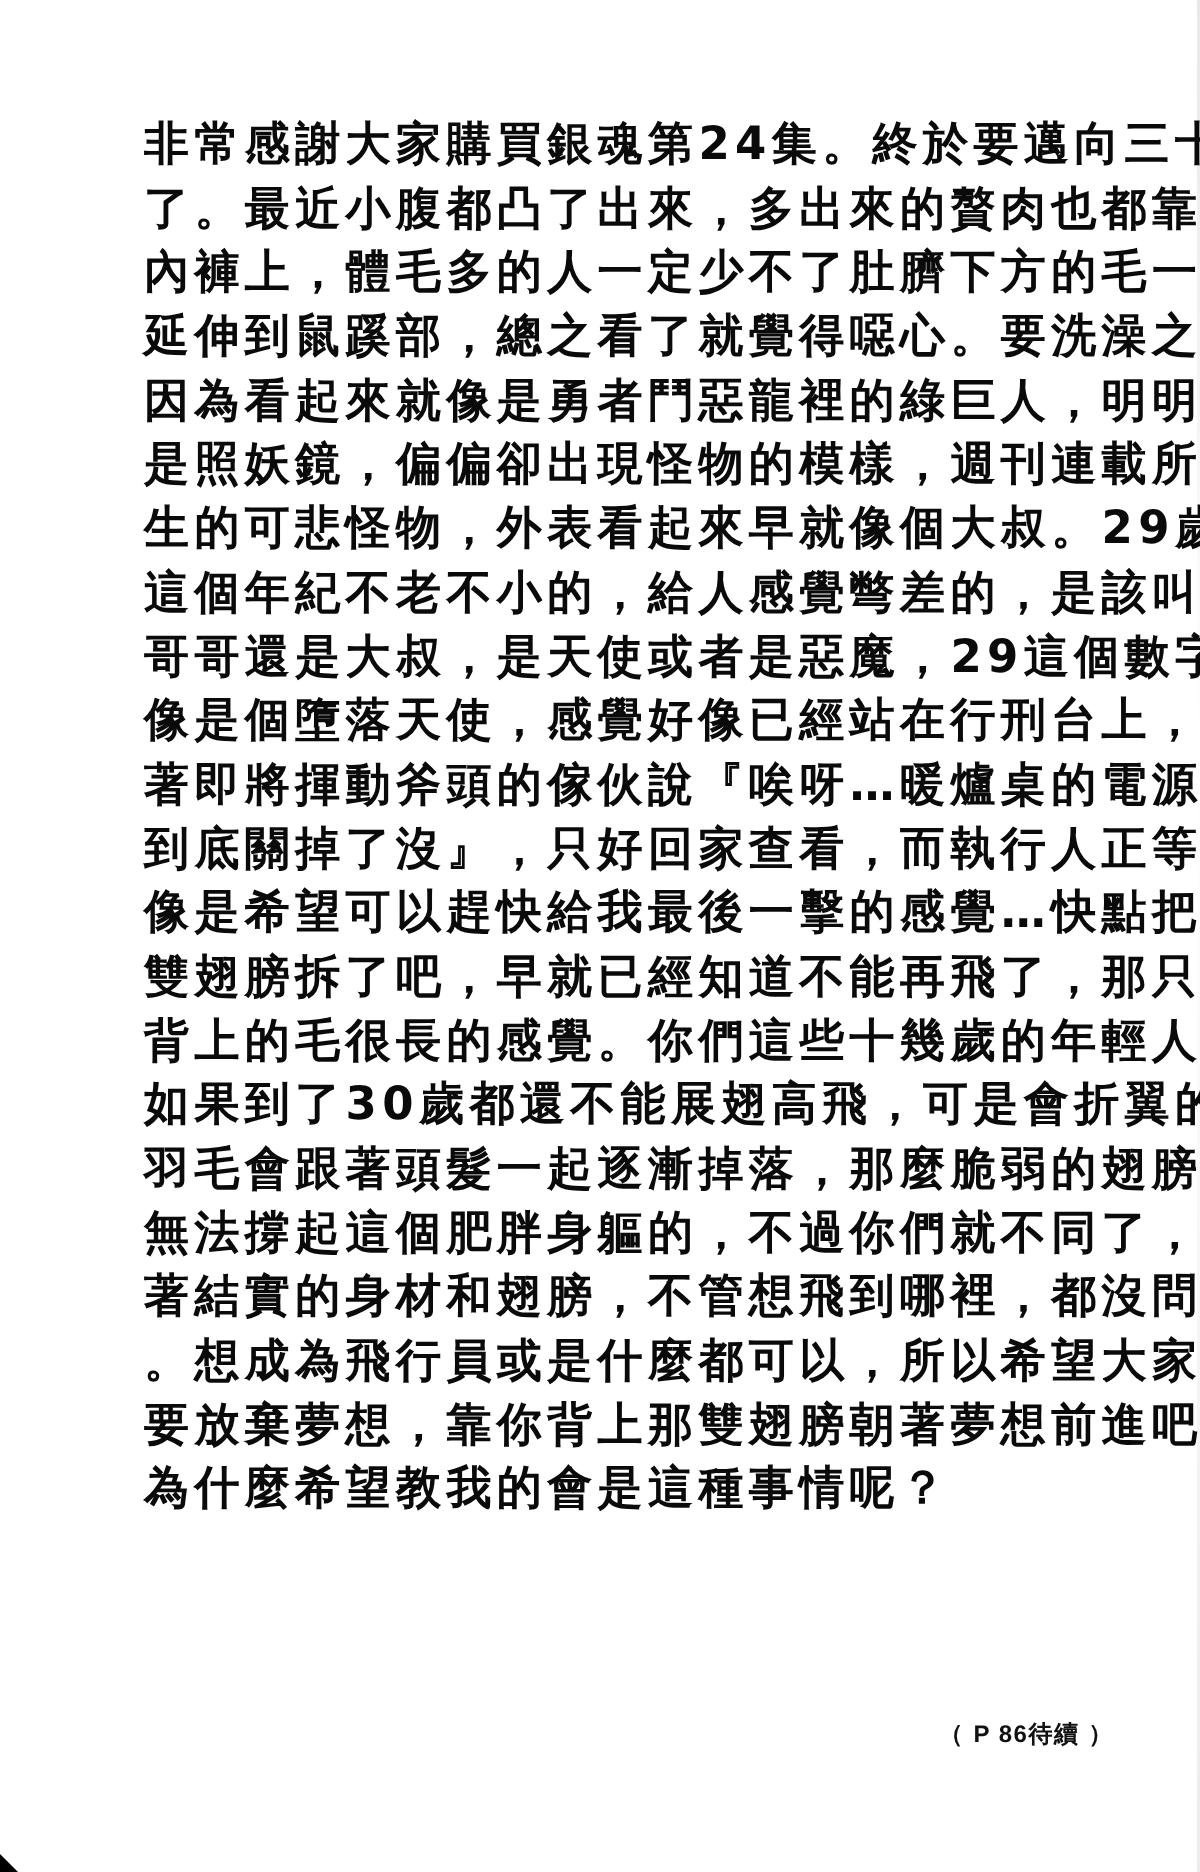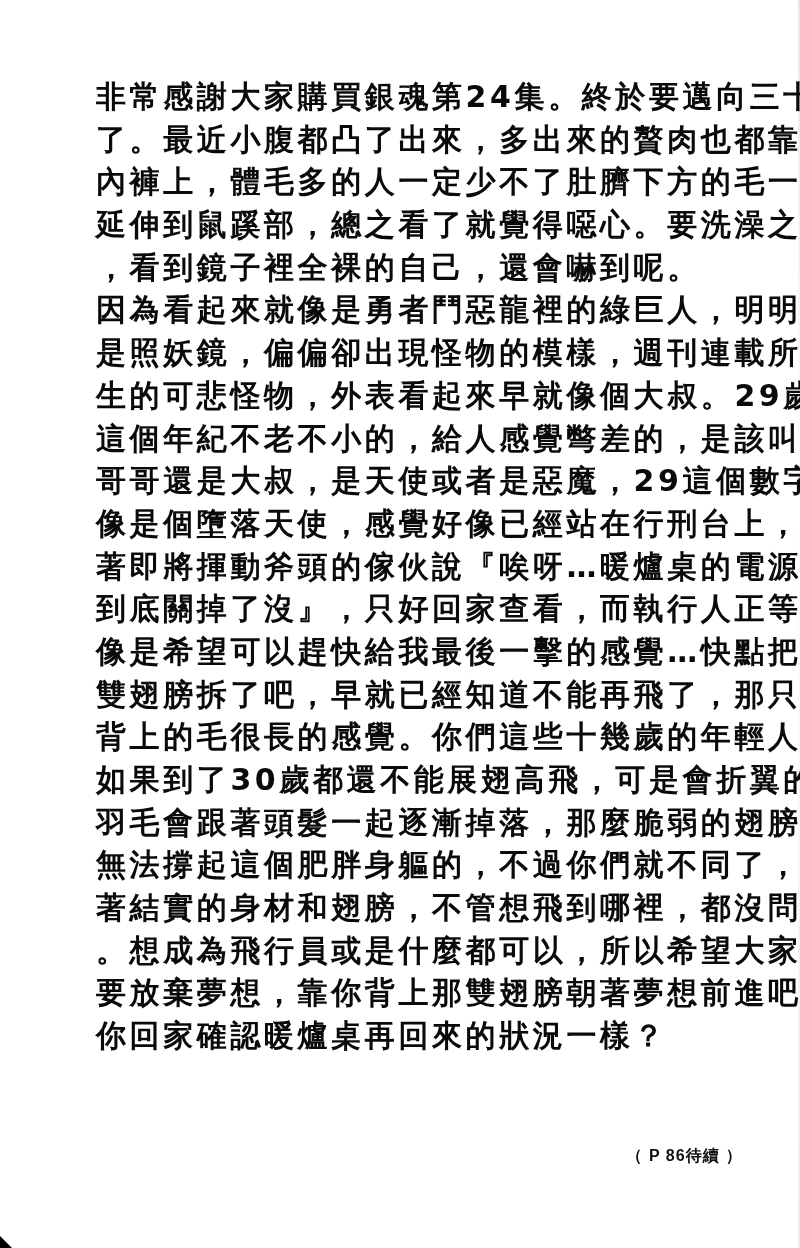--- a/index.html
+++ b/index.html
@@ -68,37 +68,36 @@
 
 <div class="page">
   <div class="scan-edge-right"></div>
   <div class="scan-edge-left"></div>
 
   <div class="note">
     <div class="line">非常感謝大家購買銀魂第24集。終於要邁向三十歲</div>
     <div class="line">了。最近小腹都凸了出來，多出來的贅肉也都靠在</div>
     <div class="line">內褲上，體毛多的人一定少不了肚臍下方的毛一直</div>
     <div class="line">延伸到鼠蹊部，總之看了就覺得噁心。要洗澡之前</div>
-    <div class="line">，看到鏡子裡全裸的自己，還會嚇到呢。</div>
     <div class="line">因為看起來就像是勇者鬥惡龍裡的綠巨人，明明不</div>
     <div class="line">是照妖鏡，偏偏卻出現怪物的模樣，週刊連載所產</div>
     <div class="line">生的可悲怪物，外表看起來早就像個大叔。29歲，</div>
     <div class="line">這個年紀不老不小的，給人感覺彆差的，是該叫大</div>
     <div class="line">哥哥還是大叔，是天使或者是惡魔，29這個數字真</div>
     <div class="line">像是個墮落天使，感覺好像已經站在行刑台上，對</div>
     <div class="line">著即將揮動斧頭的傢伙說『唉呀…暖爐桌的電源我</div>
     <div class="line">到底關掉了沒』，只好回家查看，而執行人正等著</div>
     <div class="line">像是希望可以趕快給我最後一擊的感覺…快點把這</div>
     <div class="line">雙翅膀拆了吧，早就已經知道不能再飛了，那只是</div>
     <div class="line">背上的毛很長的感覺。你們這些十幾歲的年輕人，</div>
     <div class="line">如果到了30歲都還不能展翅高飛，可是會折翼的。</div>
     <div class="line">羽毛會跟著頭髮一起逐漸掉落，那麼脆弱的翅膀是</div>
     <div class="line">無法撐起這個肥胖身軀的，不過你們就不同了，有</div>
     <div class="line">著結實的身材和翅膀，不管想飛到哪裡，都沒問題</div>
     <div class="line">。想成為飛行員或是什麼都可以，所以希望大家不</div>
     <div class="line">要放棄夢想，靠你背上那雙翅膀朝著夢想前進吧，</div>
-    <div class="line">你回家確認暖爐桌再回來的狀況一樣？</div>
+    <div class="line">為什麼希望教我的會是這種事情呢？</div>
   </div>
 
   <div class="continued">
     <span class="paren">（</span><span>P 86待續</span><span class="paren">）</span>
   </div>
 </div>
 
 </body></html>

